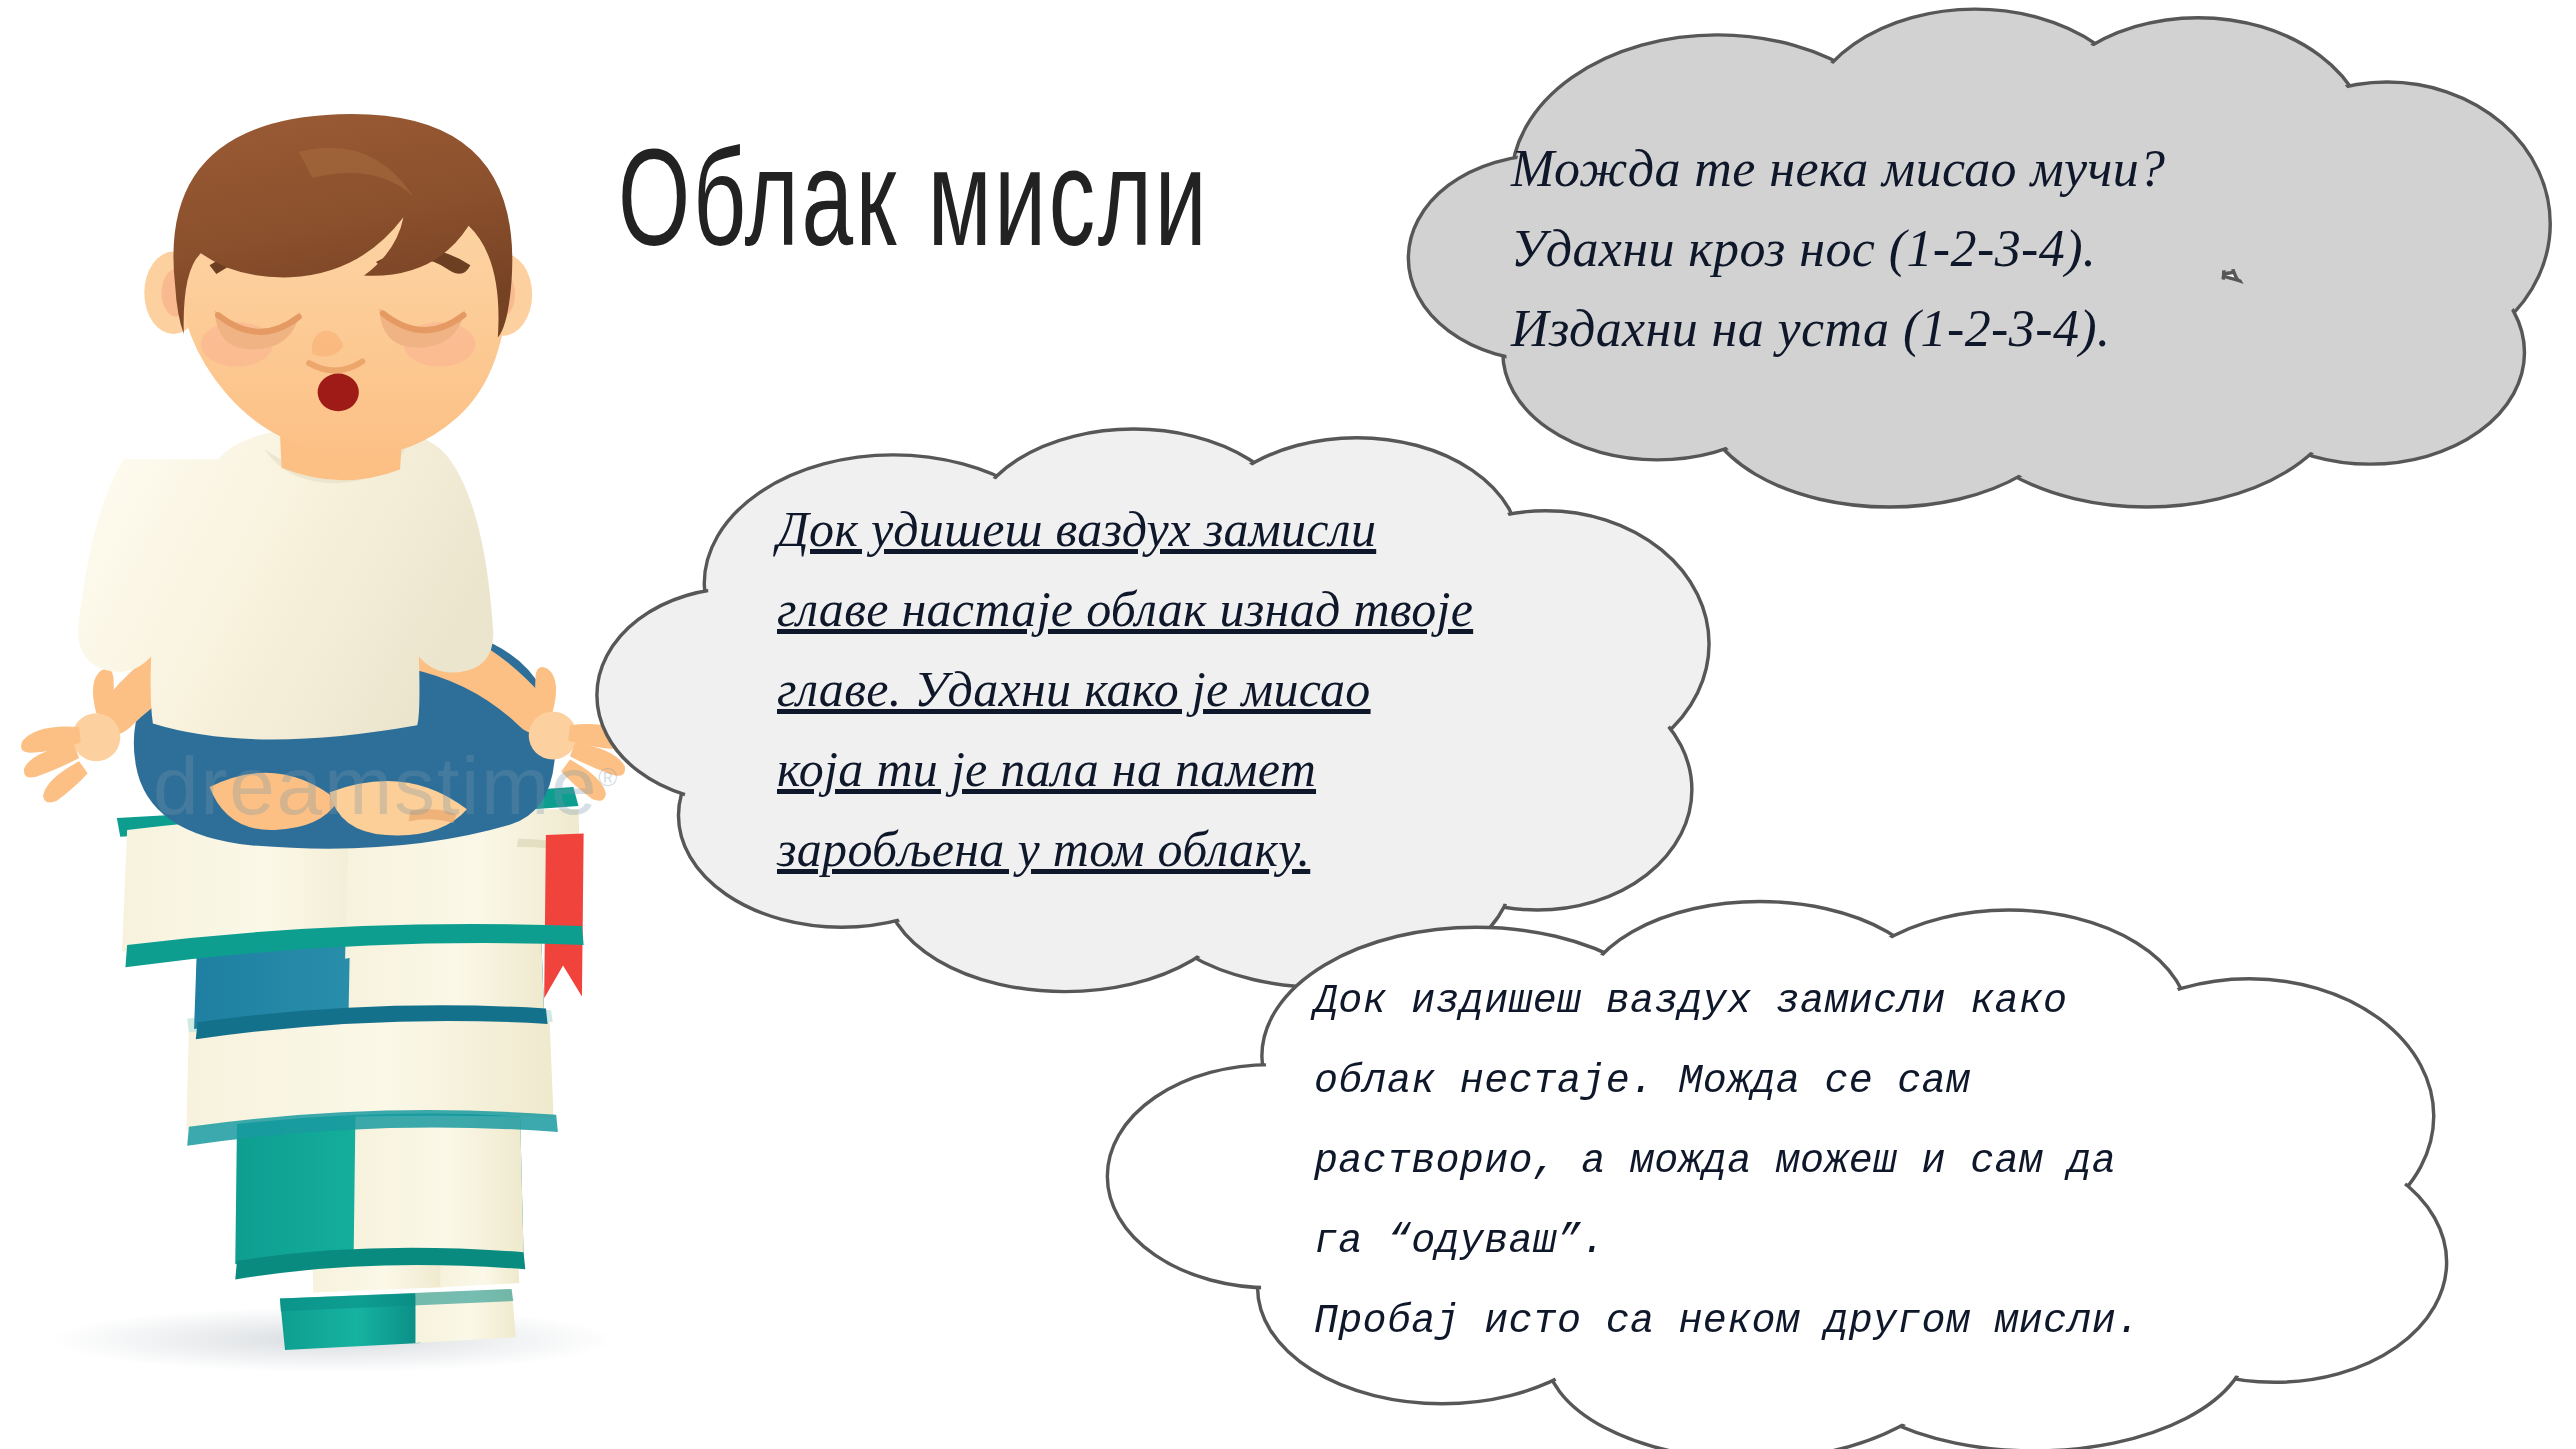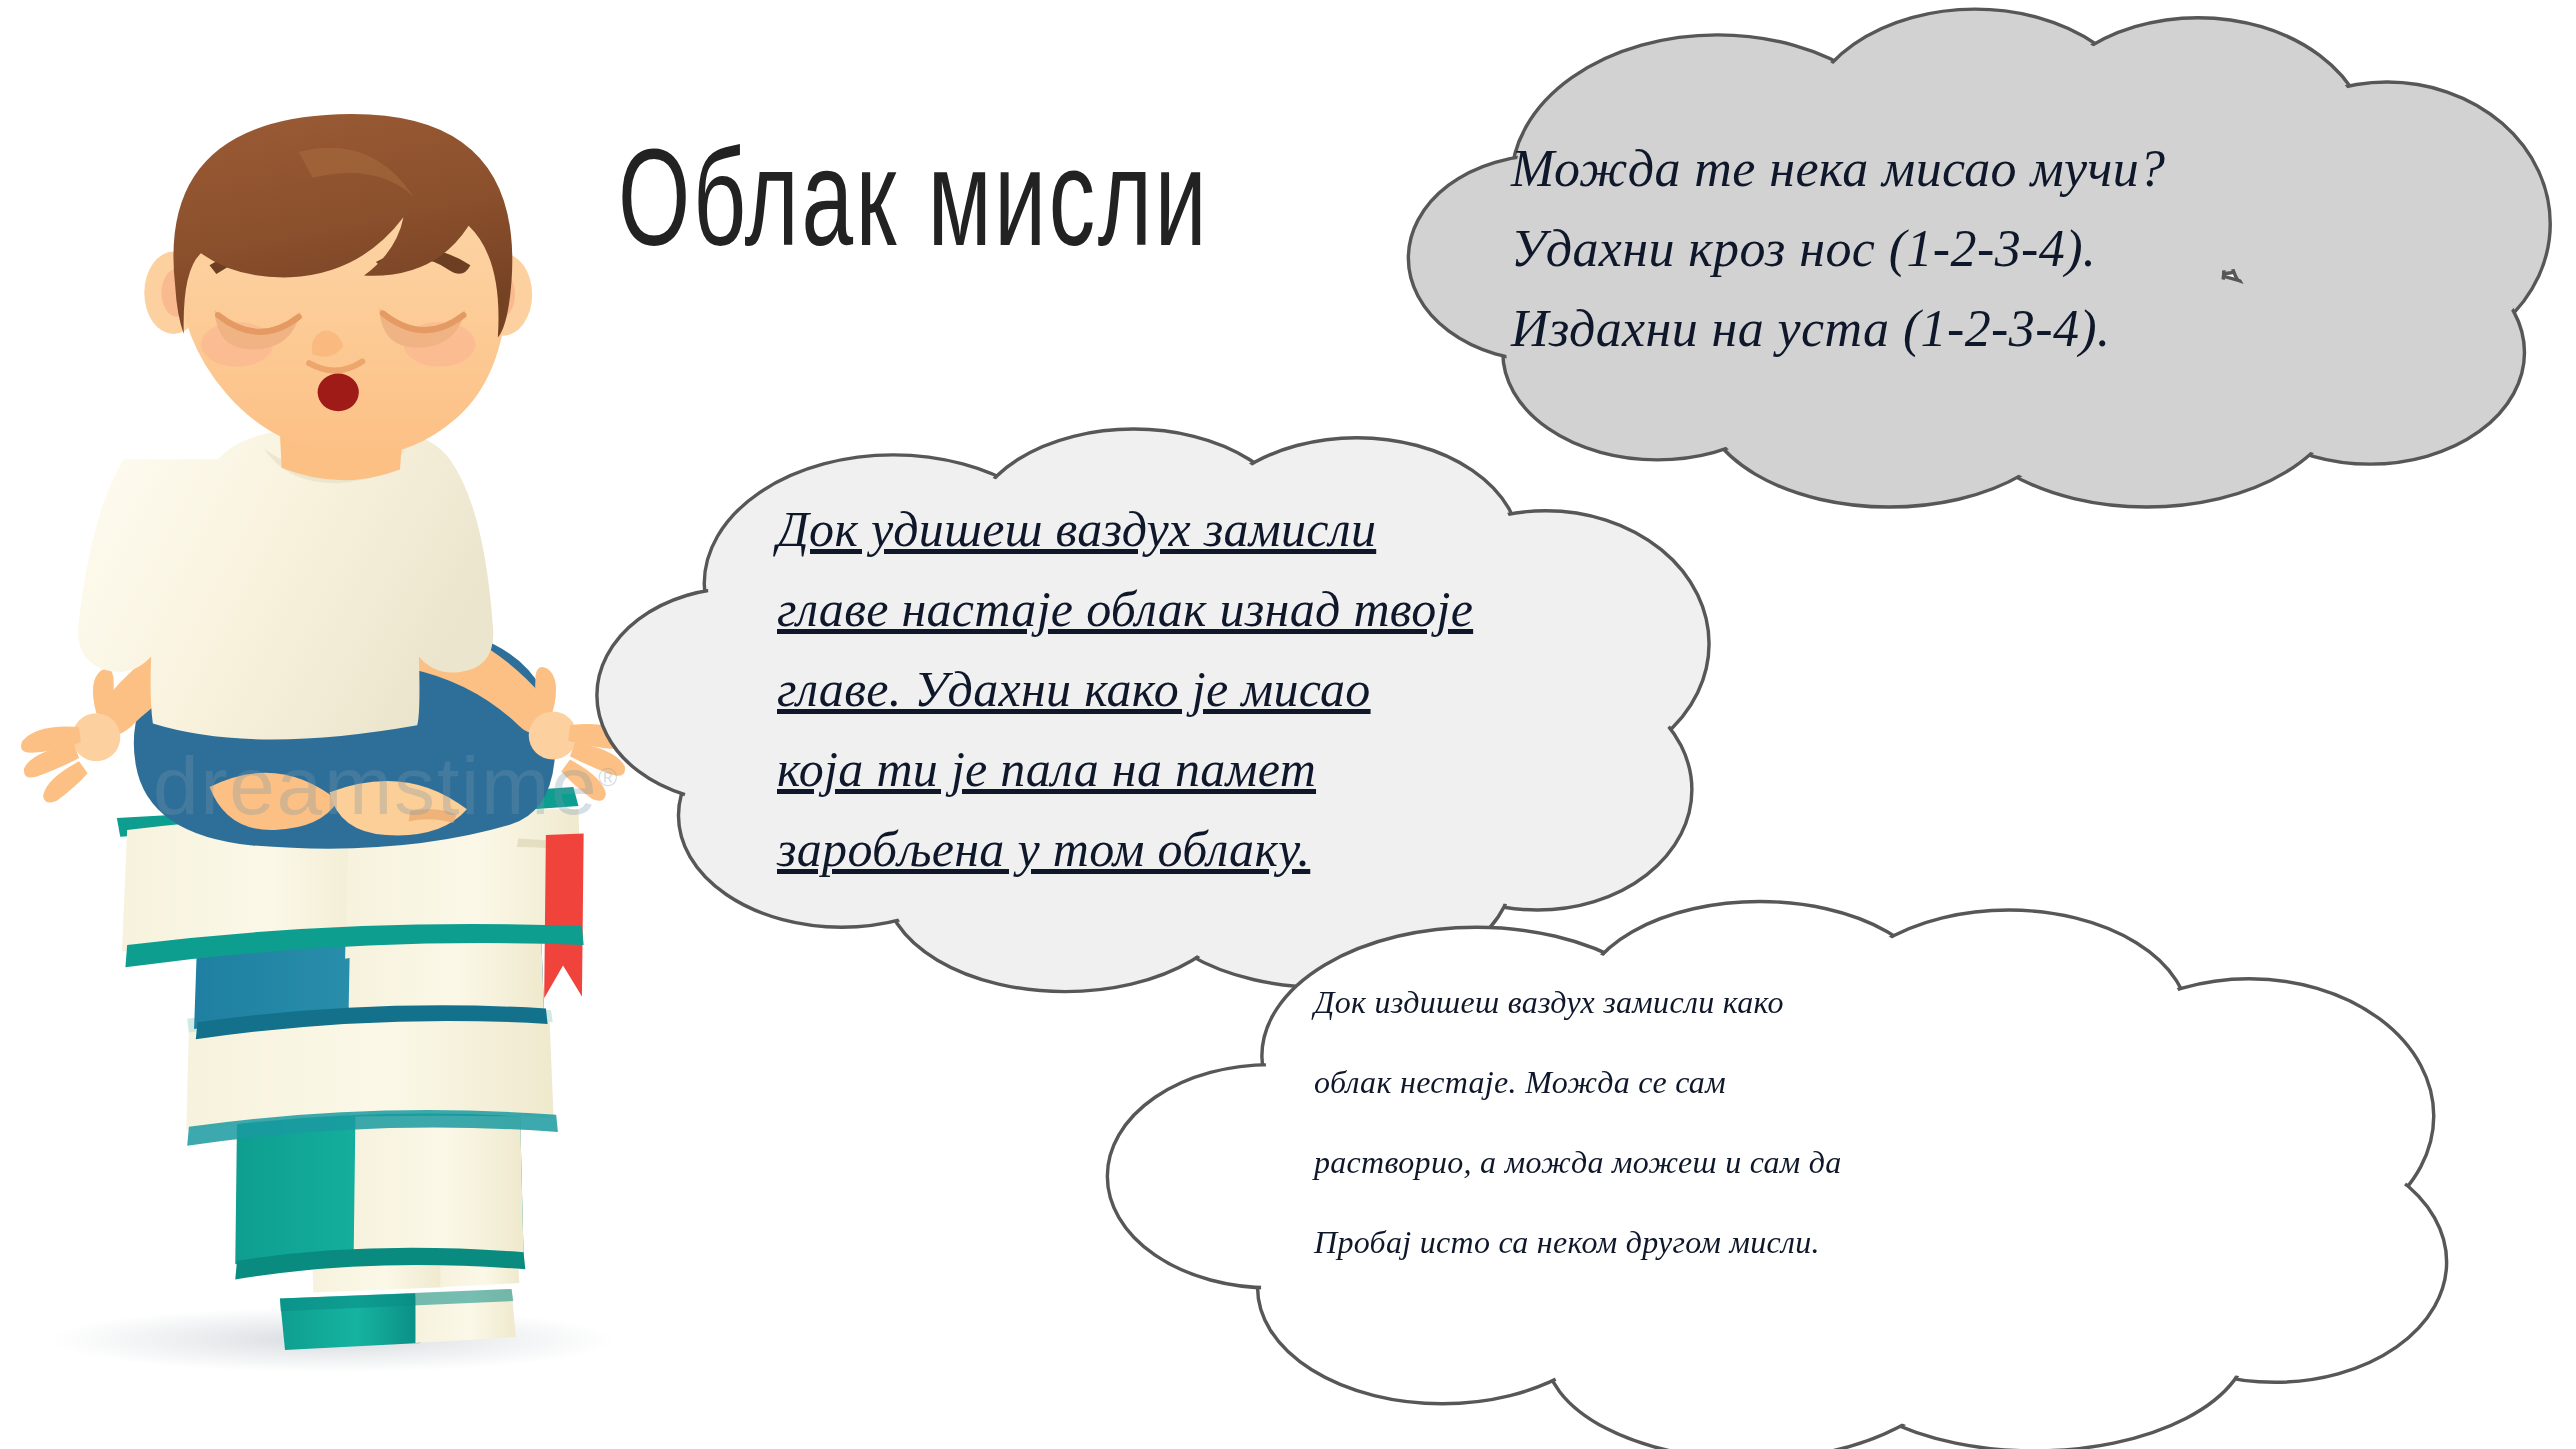--- a/index.html
+++ b/index.html
@@ -50,22 +50,23 @@
   #cloud-mid-text{
     left:777px; top:489px;
     font-size:50px; line-height:80px;
     letter-spacing:0.3px;
     text-decoration:underline;
   }
 
   #cloud-bot-wrap{position:absolute;left:1073px;top:910px;width:1511px;height:541px;}
   #cloud-bot-text{
     left:1314px; top:962px;
-    font-size:32px; line-height:80px;
+    font-size:40px; line-height:80px;
     letter-spacing:0.3px;
+    font-family:Liberation Mono, monospace;
   }
 
   
   #illustration{position:absolute;left:7px;top:52px;width:635px;height:1374px;}
   #watermark{
     position:absolute;left:146px;top:687px;
     font-family:"Liberation Sans",sans-serif;
     font-size:82px;
     color:rgba(120,150,170,0.30);
     letter-spacing:1.7px;
@@ -343,17 +344,18 @@
         <ellipse cx="430" cy="440" rx="211" ry="131"></ellipse>
         <ellipse cx="230" cy="310" rx="186" ry="126"></ellipse>
         <ellipse cx="850" cy="320" rx="436" ry="211"></ellipse>
       </g>
     </svg>
   </div>
   <div id="cloud-bot-text" class="cloud-text">
     <span class="ln">Док издишеш ваздух замисли како</span>
     <span class="ln">облак нестаје. Можда се сам</span>
     <span class="ln">растворио, а можда можеш и сам да</span>
+    <span class="ln">га “одуваш”.</span>
     <span class="ln">Пробај исто са неком другом мисли.</span>
   </div>
 
 </div>
 
 
 </body></html>

